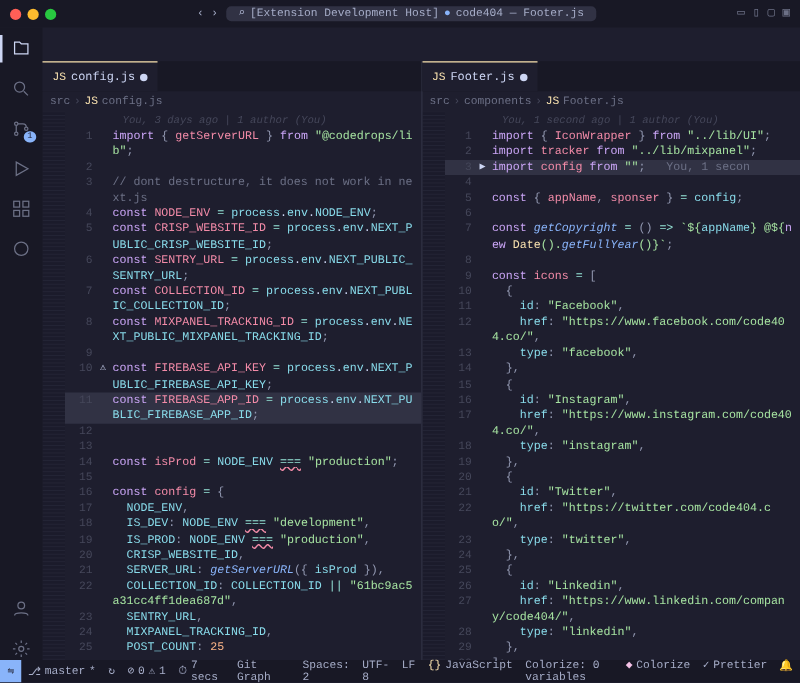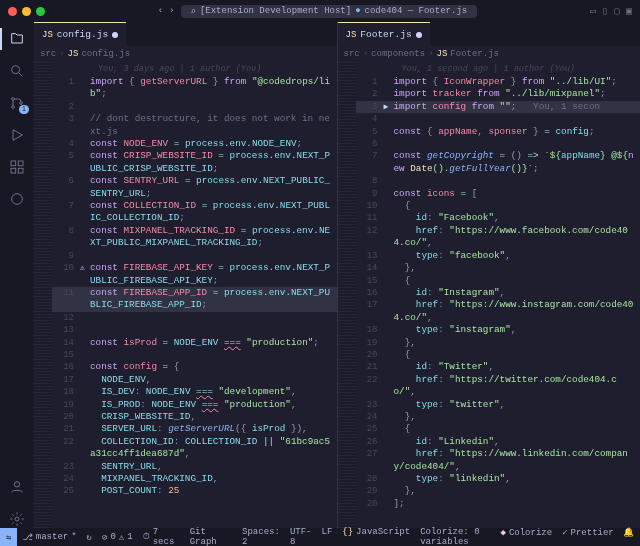--- a/index.html
+++ b/index.html
@@ -12,21 +12,21 @@
   .tb-right { display:flex; gap:6px; color:#6c7086; }
   .main { display:flex; height:calc(100% - 22px - 18px); }
   .activity { width:34px; background:#181825; display:flex; flex-direction:column; align-items:center; padding-top:8px; gap:14px; color:#6c7086; }
   .activity .act { width:18px; height:18px; display:flex; align-items:center; justify-content:center; position:relative;}
   .activity .act.active::before { content:''; position:absolute; left:-8px; top:-2px; width:2px; height:22px; background:#cdd6f4; }
   .activity svg { width:16px; height:16px; stroke:#6c7086; fill:none; stroke-width:1.5;}
   .activity .act.active svg { stroke:#cdd6f4; }
   .badge { position:absolute; bottom:-2px; right:-3px; background:#89b4fa; color:#1e1e2e; font-size:7px; border-radius:6px; padding:0 3px; line-height:9px;}
   .spacer { flex:1; }
   .split { flex:1; display:flex; }
-  .pane { flex:1; display:flex; flex-direction:column; min-width:0; border-right:1px solid #313244; }
+  .pane { flex:1; display:flex; flex-direction:column; min-width:0; border-right:1px solid #313244;margin-top:27px; }
   .pane:last-child { border-right:none; }
   .tabs { height:24px; background:#181825; display:flex; align-items:stretch; }
   .tab { display:flex; align-items:center; gap:4px; padding:0 8px; background:#1e1e2e; border-top:1px solid transparent; color:#cdd6f4; font-size:9.5px;}
   .tab.active { border-top-color:#f9e2af; }
   .tab .js { color:#f9e2af; font-size:9px;}
   .tab .dirty { width:6px; height:6px; border-radius:50%; background:#cdd6f4;}
   .crumbs { height:16px; display:flex; align-items:center; gap:3px; padding:0 6px; color:#6c7086; font-size:9px;}
   .crumbs .sep { color:#45475a;}
   .crumbs .js { color:#f9e2af;}
   .editor { flex:1; display:flex; overflow:hidden; position:relative;}

